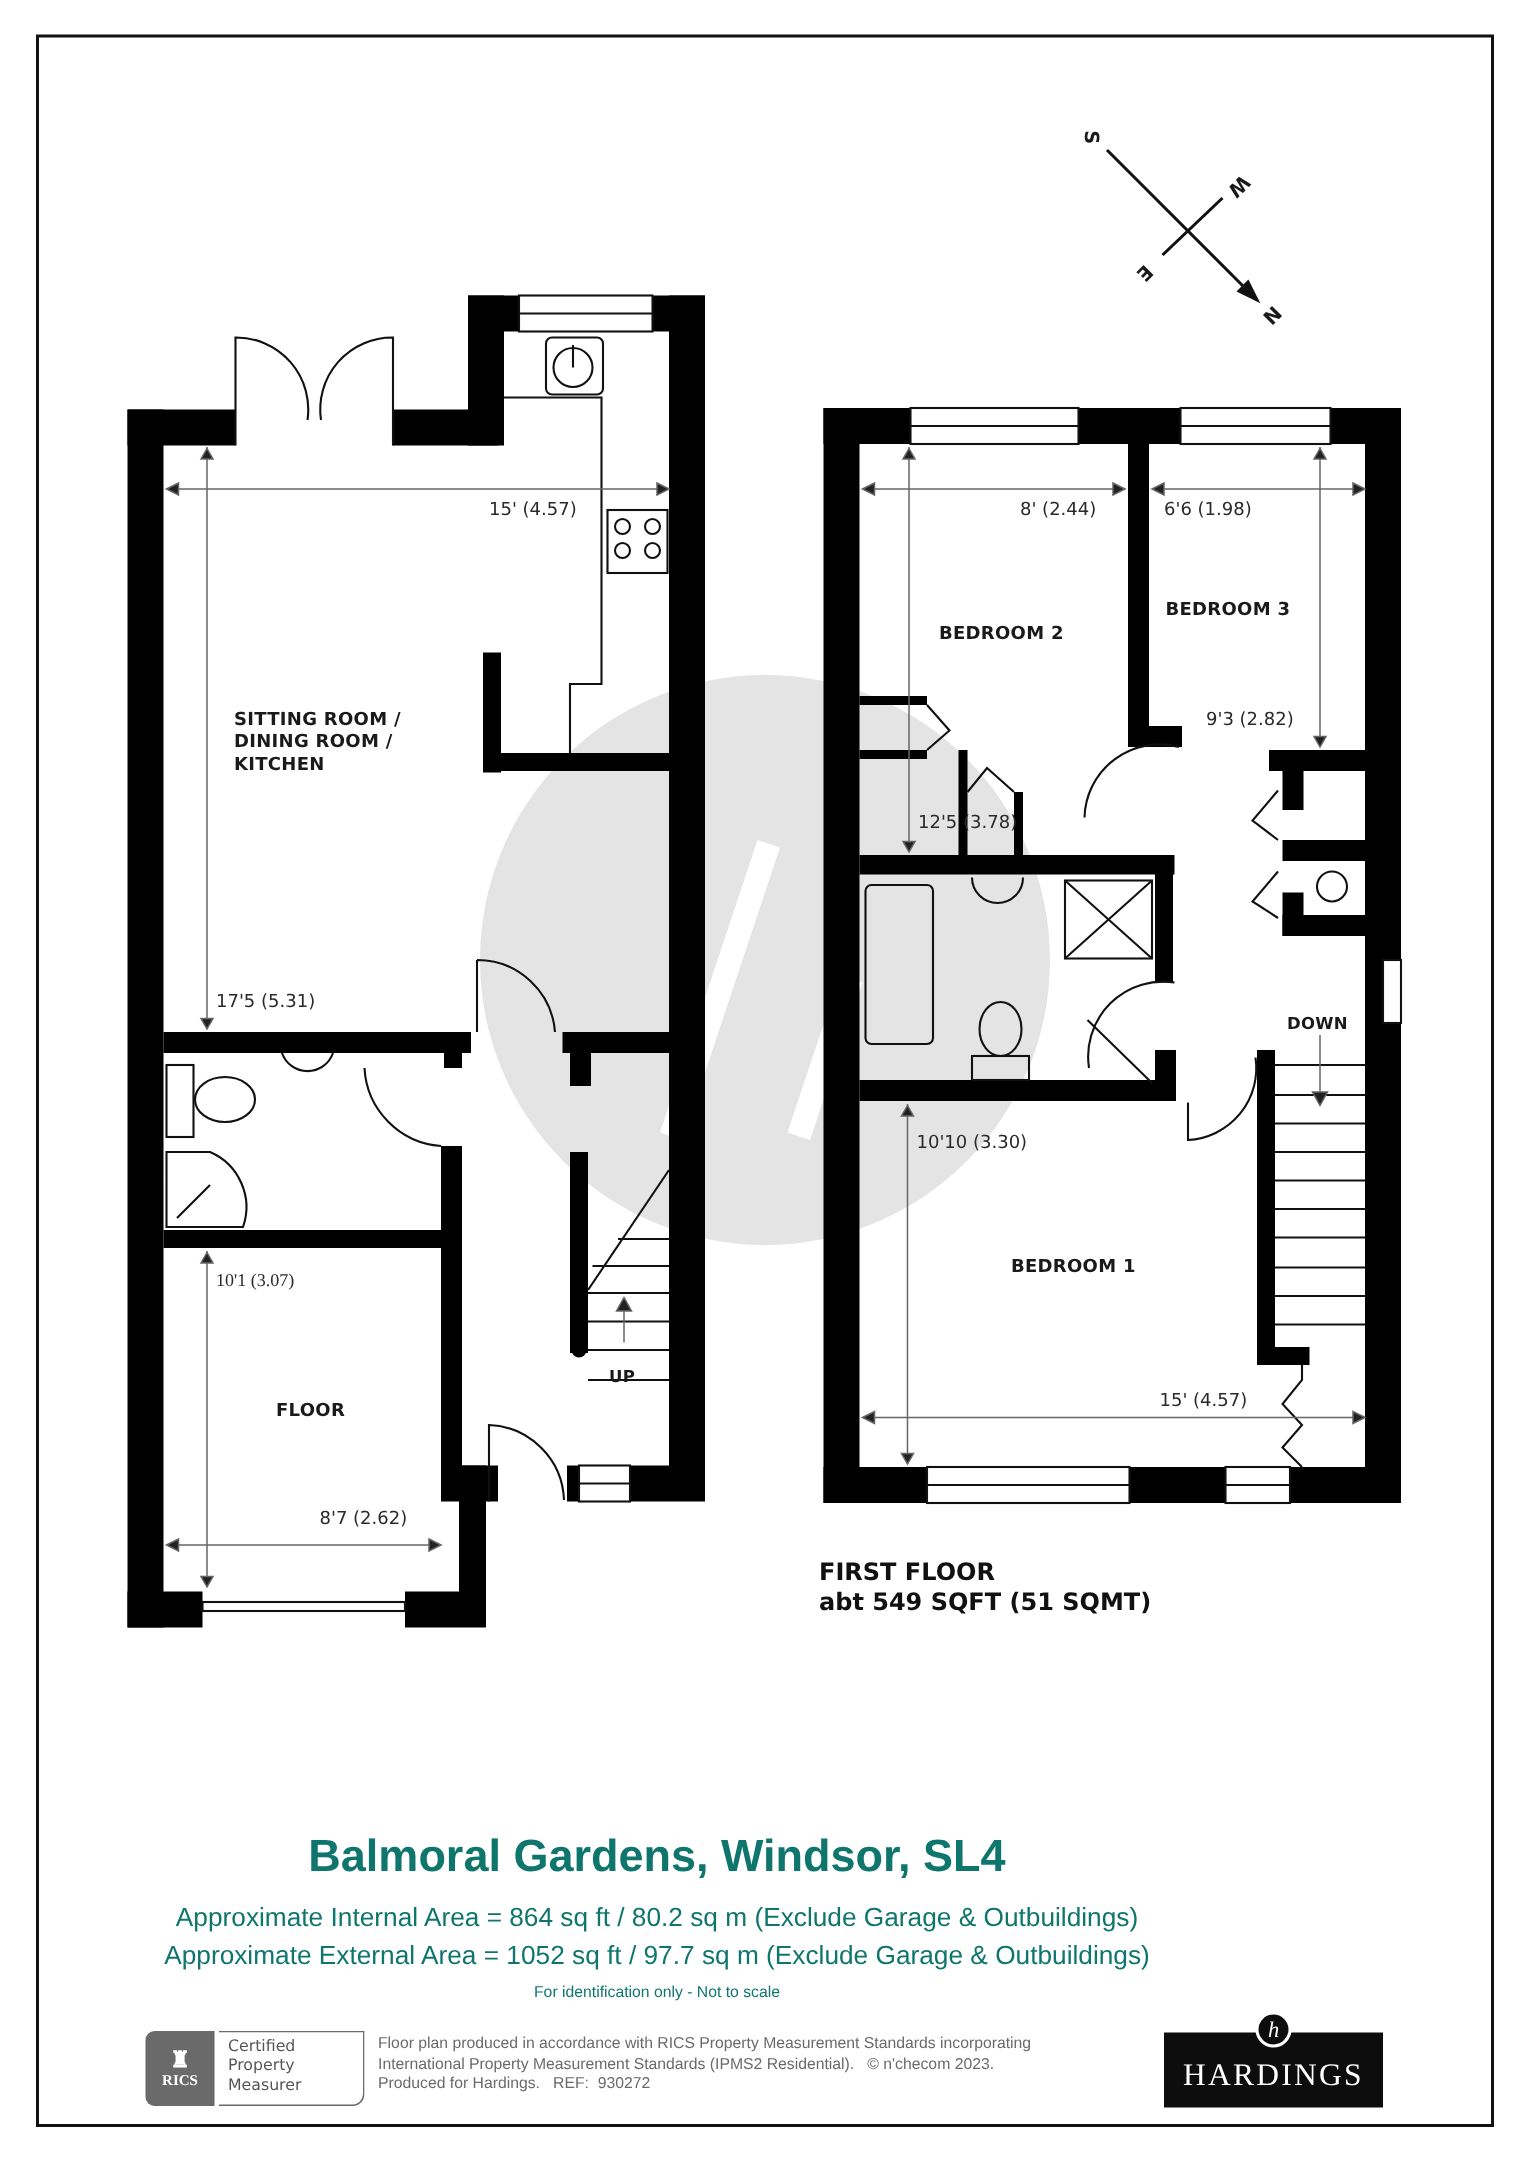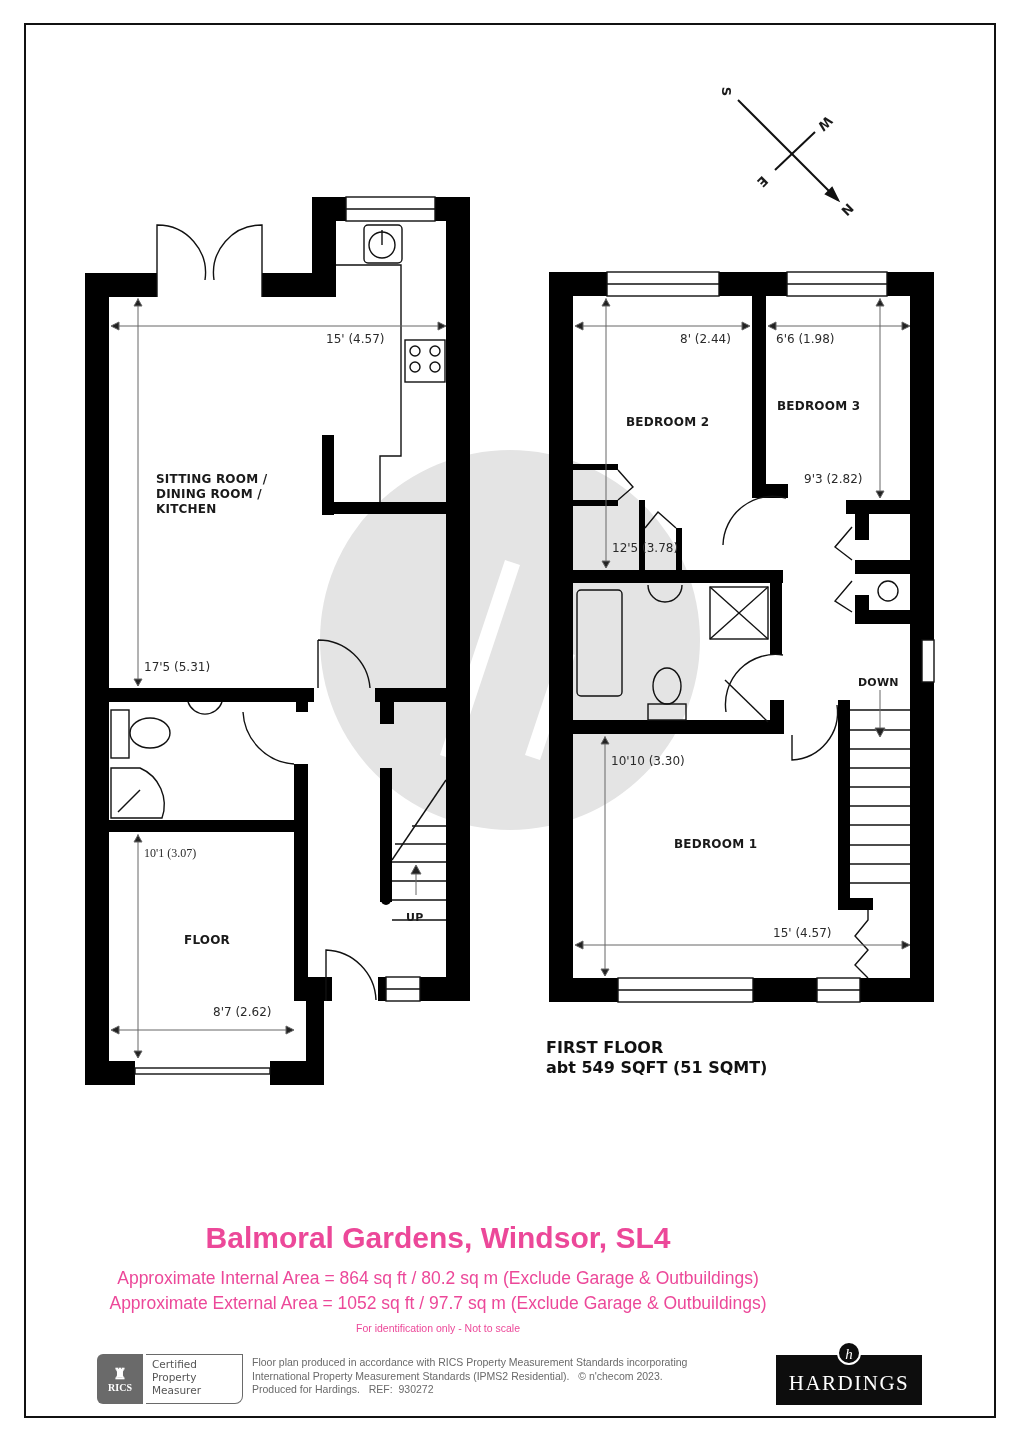--- a/index.html
+++ b/index.html
@@ -3,21 +3,21 @@
 <meta charset="utf-8">
 <style>
   html, body { margin:0; padding:0; background:#ffffff; }
   body { width:1020px; height:1441px; position:relative; overflow:hidden; font-family:"DejaVu Sans", sans-serif; }
   .frame { position:absolute; left:24px; top:23px; width:972px; height:1395px; border:2px solid #111; box-sizing:border-box; }
   svg.plan { position:absolute; left:0; top:0; }
   .lbl { position:absolute; font-family:"DejaVu Sans", sans-serif; color:#1a1a1a; white-space:nowrap; }
   .room { font-weight:bold; font-size:12px; line-height:15px; letter-spacing:0.2px; }
   .dim { font-size:12px; color:#2a2a2a; }
   .floor-title { font-weight:bold; font-size:16px; line-height:20px; color:#111; }
-  .addr { position:absolute; left:0; width:876px; text-align:center; font-family:"Liberation Sans", sans-serif; color:#ec4899; }
+  .addr { position:absolute; left:0; width:876px; text-align:center; font-family:"Liberation Sans", sans-serif; color:#0f766e; }
   .addr.title { top:1221px; font-size:30px; font-weight:bold; }
   .addr.line { font-size:17.5px; }
   .addr.small { font-size:10.5px; top:1322px; }
   .rics { position:absolute; left:97px; top:1354px; width:146px; height:50px; display:flex; }
   .rics-badge { width:46px; height:50px; background:#6a6a6a; color:#fff; display:flex; flex-direction:column; align-items:center; justify-content:center; font-family:"Liberation Serif", serif; font-weight:bold; font-size:10px; border-radius:6px 0 0 6px; }
   .rics-badge .lion { font-size:15px; line-height:16px; }
   .rics-text { flex:1; border:1.5px solid #6a6a6a; border-left:none; border-radius:0 0 8px 0; margin-left:3px; padding:3px 0 0 6px; font-family:"DejaVu Sans", sans-serif; font-weight:normal; font-size:10.5px; line-height:13px; color:#555; }
   .credit { position:absolute; left:252px; top:1356px; font-family:"Liberation Sans", sans-serif; font-size:10.5px; line-height:13.5px; color:#6a6a6a; white-space:pre; }
   .hardings { position:absolute; left:776px; top:1355px; width:146px; height:50px; background:#0d0d0d; color:#fff; text-align:center; font-family:"Liberation Serif", serif; }
   .hardings .h-circle { position:absolute; left:61px; top:-14px; width:24px; height:24px; border-radius:50%; background:#0d0d0d; border:2px solid #fff; color:#fff; font-style:italic; font-size:15px; line-height:23px; box-sizing:border-box; }

